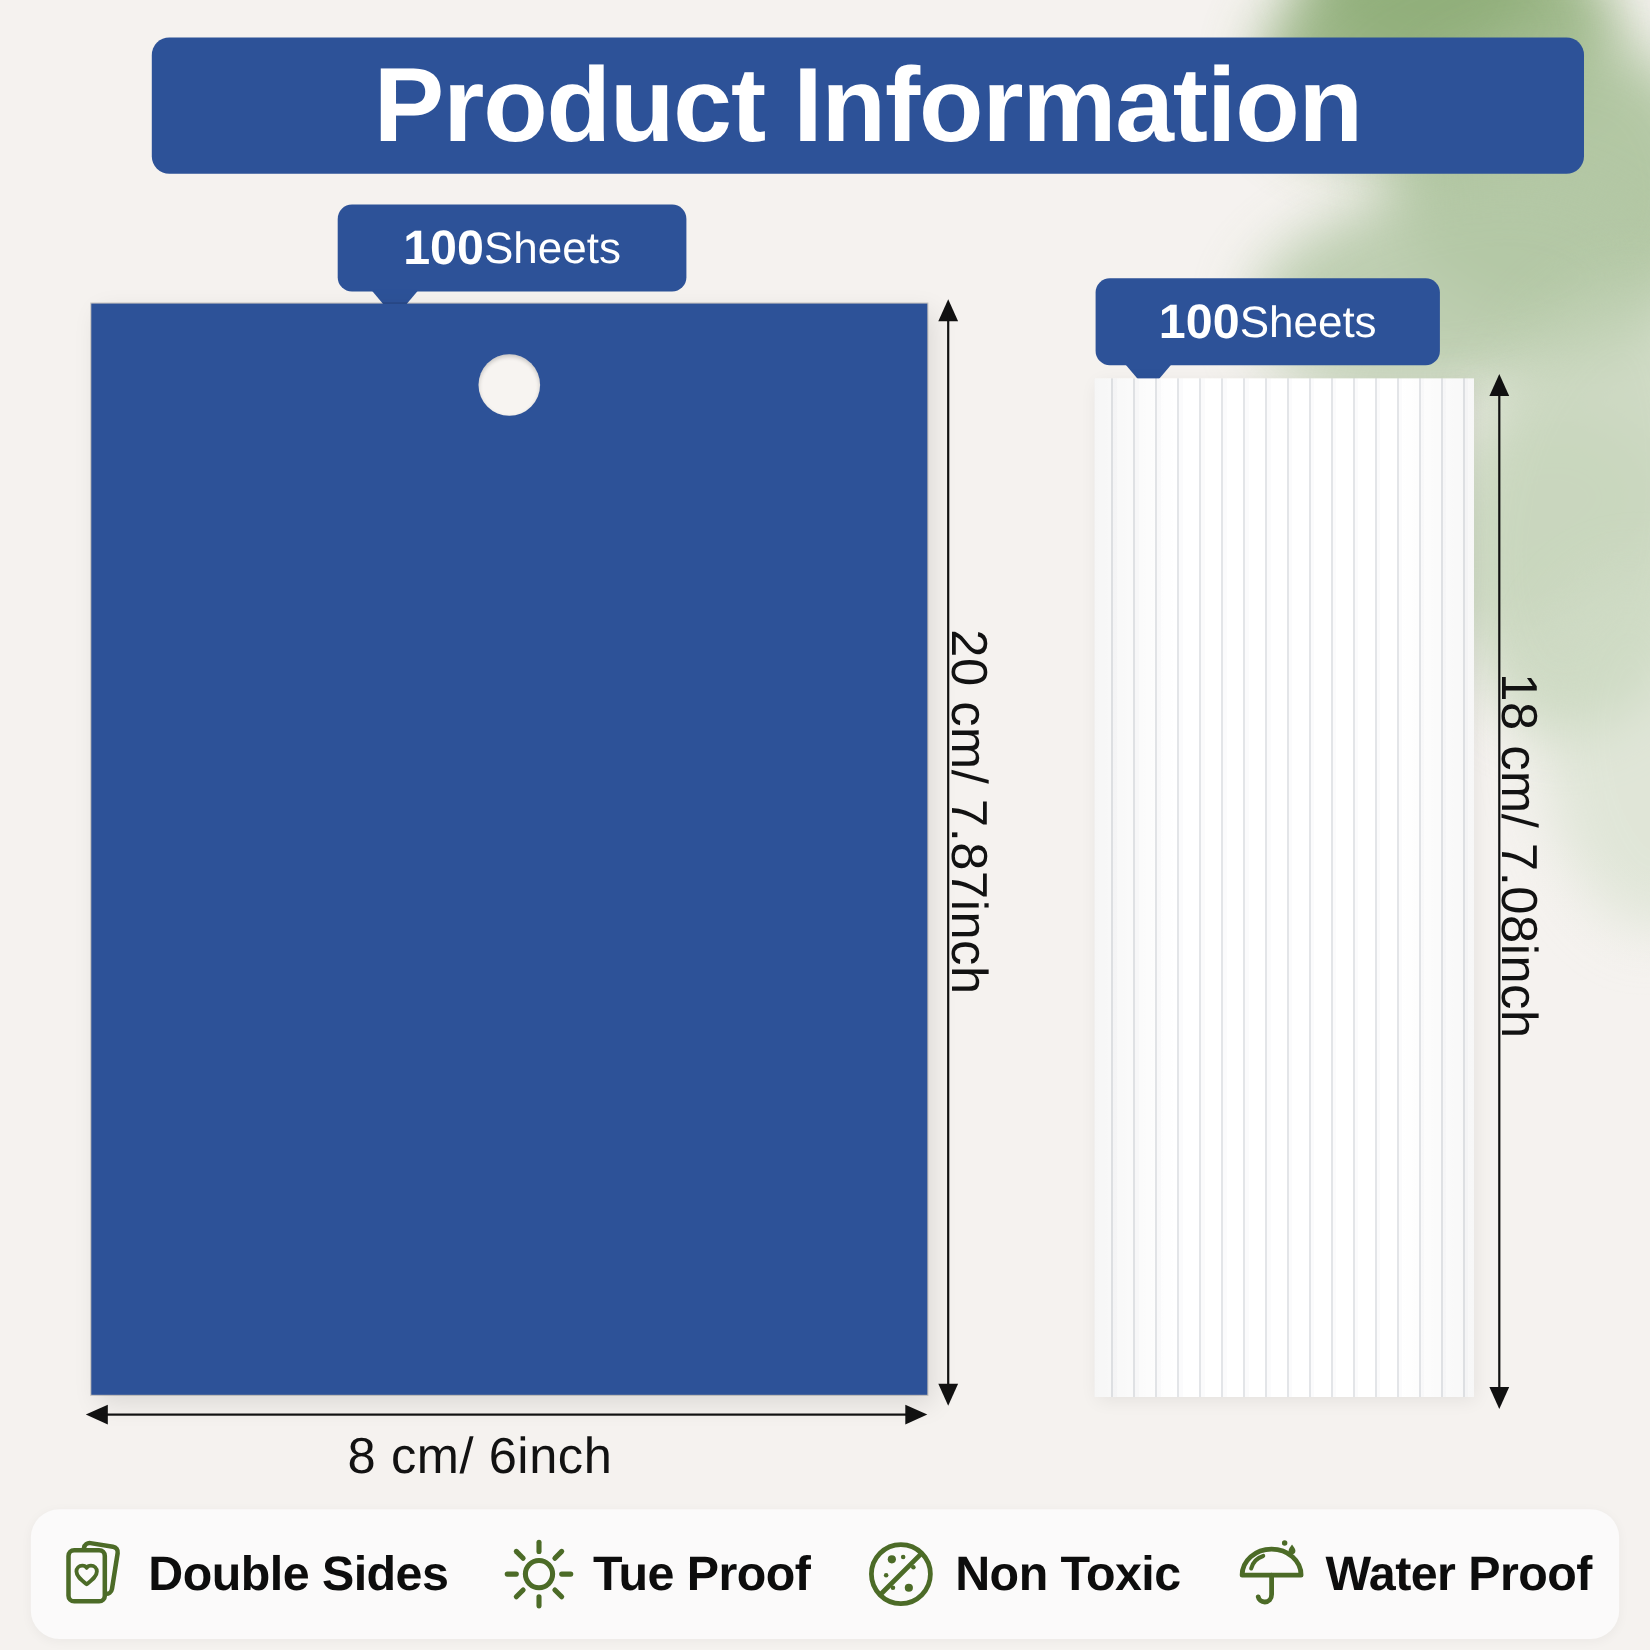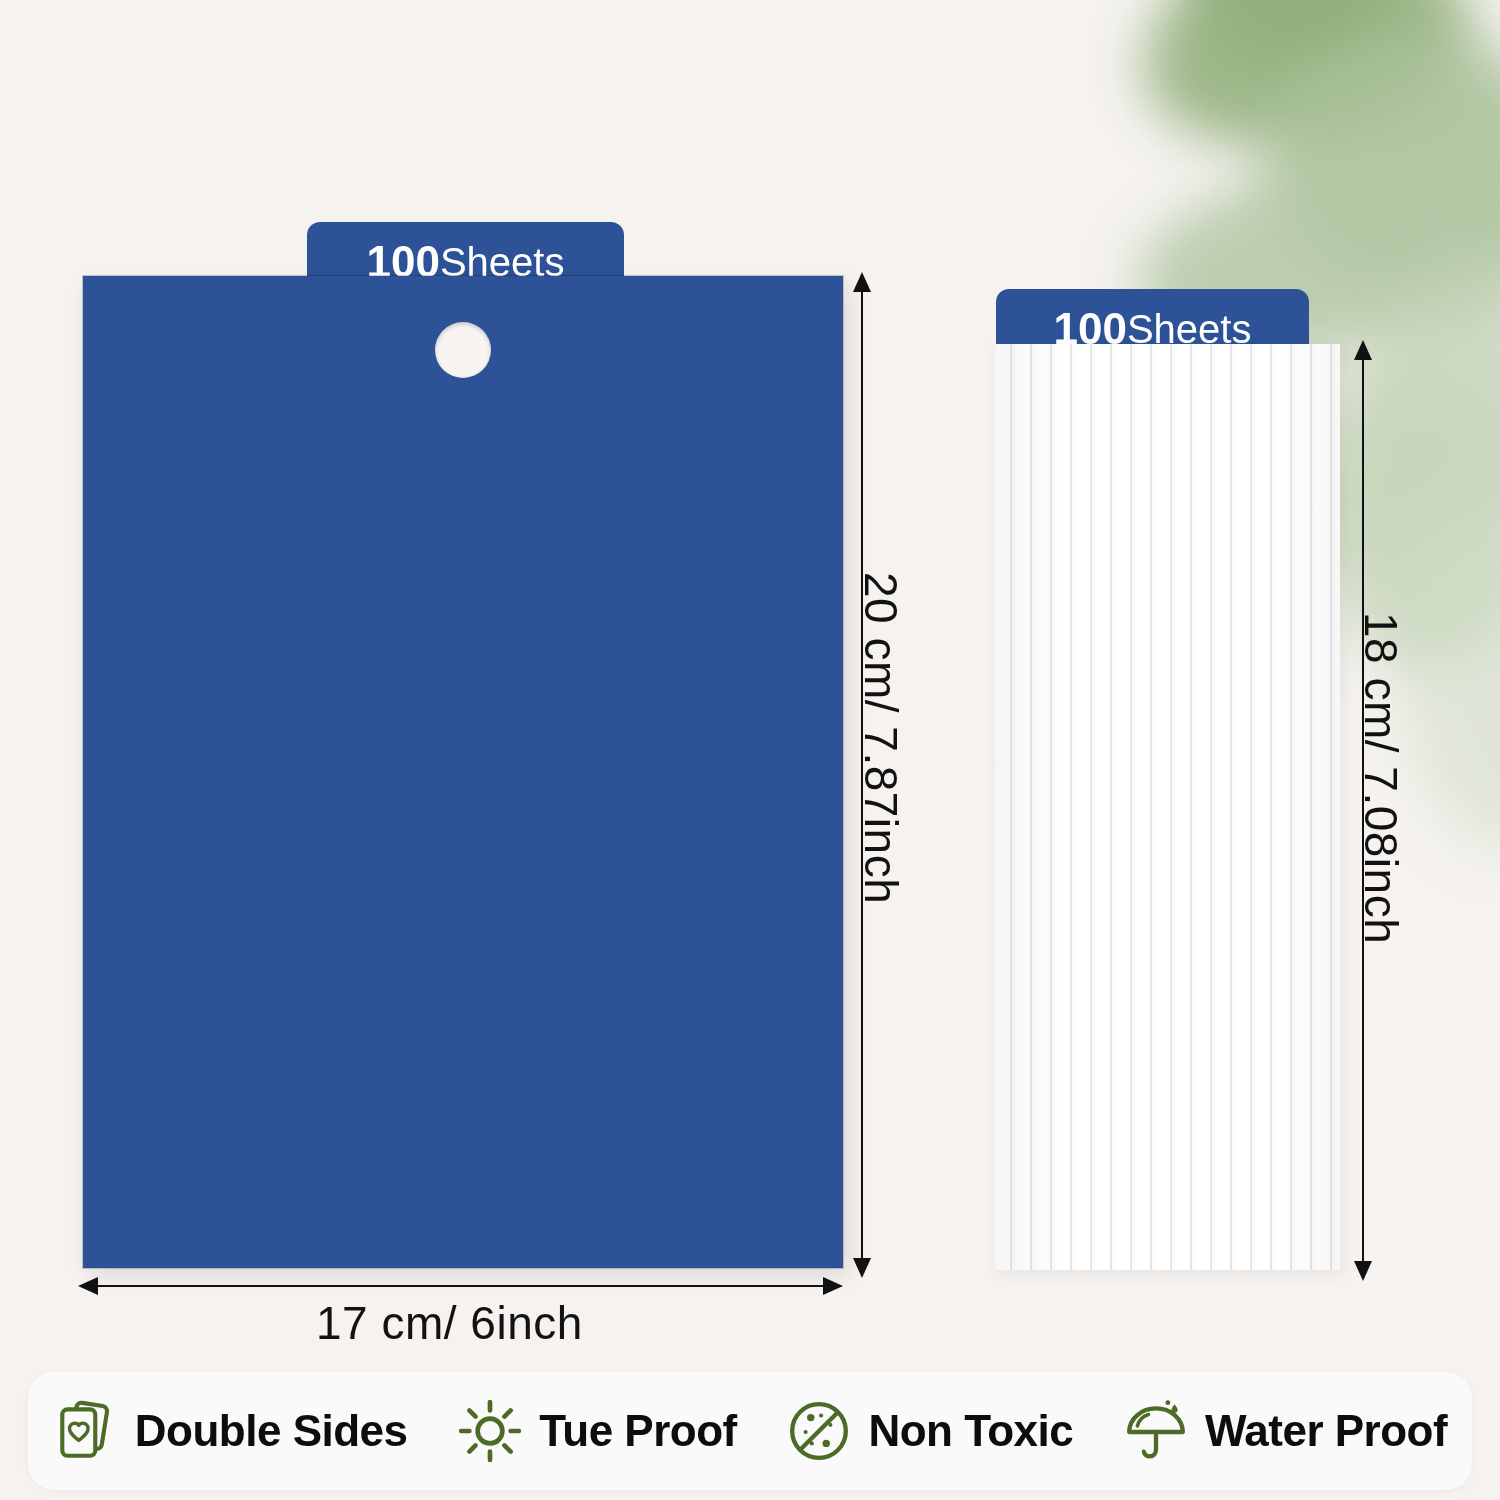--- a/index.html
+++ b/index.html
@@ -69,21 +69,20 @@
   .count-badge {
     position: absolute;
     background: #2d5298;
     border-radius: 13px;
     display: flex;
     align-items: center;
     justify-content: center;
     padding: 0 22px;
     height: 79px;
     box-sizing: border-box;
-    margin-top: 36px;
   }
   .count-badge .num {
     color: #fff;
     font-size: 44px;
     font-weight: bold;
     line-height: 1;
   }
   .count-badge .unit {
     color: #fff;
     font-size: 40px;
@@ -222,20 +221,23 @@
     <div class="leaf l5"></div>
     <div class="leaf l1"></div>
     <div class="leaf l2"></div>
     <div class="leaf l3"></div>
     <div class="leaf l7"></div>
     <div class="leaf l4"></div>
     <div class="leaf l6"></div>
     <div class="veil"></div>
   </div>
 
+  <div id="header-banner">
+    <span class="title">Product Information</span>
+  </div>
 
   <div id="badge-left" class="count-badge">
     <span class="num">100</span>
     <span class="unit">Sheets</span>
     <span class="tail"></span>
   </div>
 
   <div id="badge-right" class="count-badge">
     <span class="num">100</span>
     <span class="unit">Sheets</span>
@@ -248,21 +250,21 @@
   <div id="white-sheet"></div>
 
   <div class="arrow up" style="left:853px; top:272px;"></div>
   <div class="dim-line-v" style="left:861px; top:285px; height:985px;"></div>
   <div class="arrow down" style="left:853px; top:1258px;"></div>
   <div class="dim-label vertical" style="left:908px; top:572px;">20 cm/ 7.87inch</div>
 
   <div class="arrow left" style="left:78px; top:1277px;"></div>
   <div class="dim-line-h" style="left:92px; top:1285px; width:745px;"></div>
   <div class="arrow right" style="left:823px; top:1277px;"></div>
-  <div class="dim-label" style="left:316px; top:1296px;">17 cm/ 6inch</div>
+  <div class="dim-label" style="left:316px; top:1296px;">8 cm/ 6inch</div>
 
   <div class="arrow up" style="left:1354px; top:340px;"></div>
   <div class="dim-line-v" style="left:1362px; top:353px; height:920px;"></div>
   <div class="arrow down" style="left:1354px; top:1261px;"></div>
   <div class="dim-label vertical" style="left:1408px; top:612px;">18 cm/ 7.08inch</div>
 
   <div id="feature-bar">
 
     <div class="feature">
       <svg class="f-icon" viewBox="0 0 64 64" fill="none">

